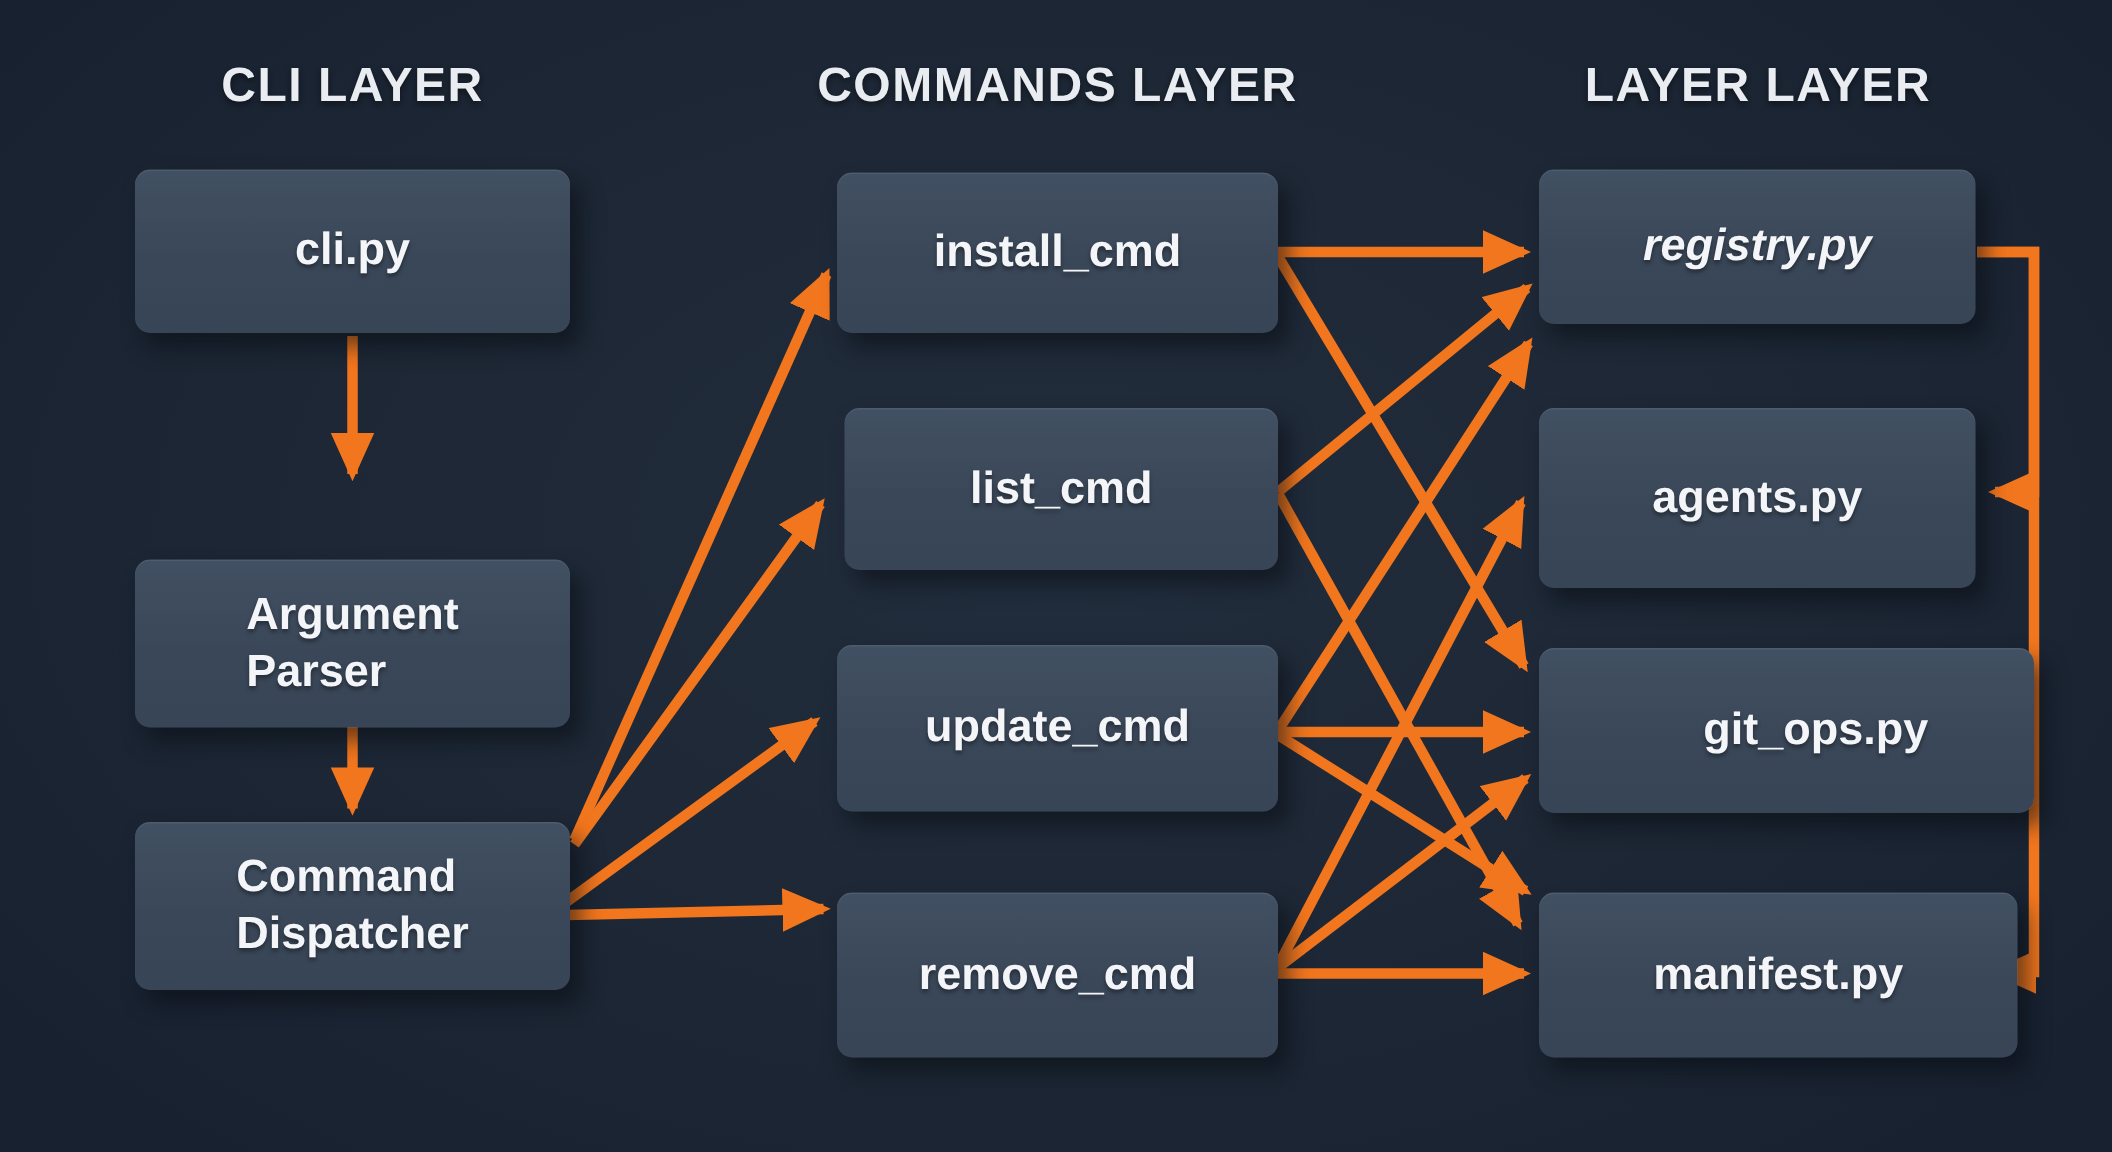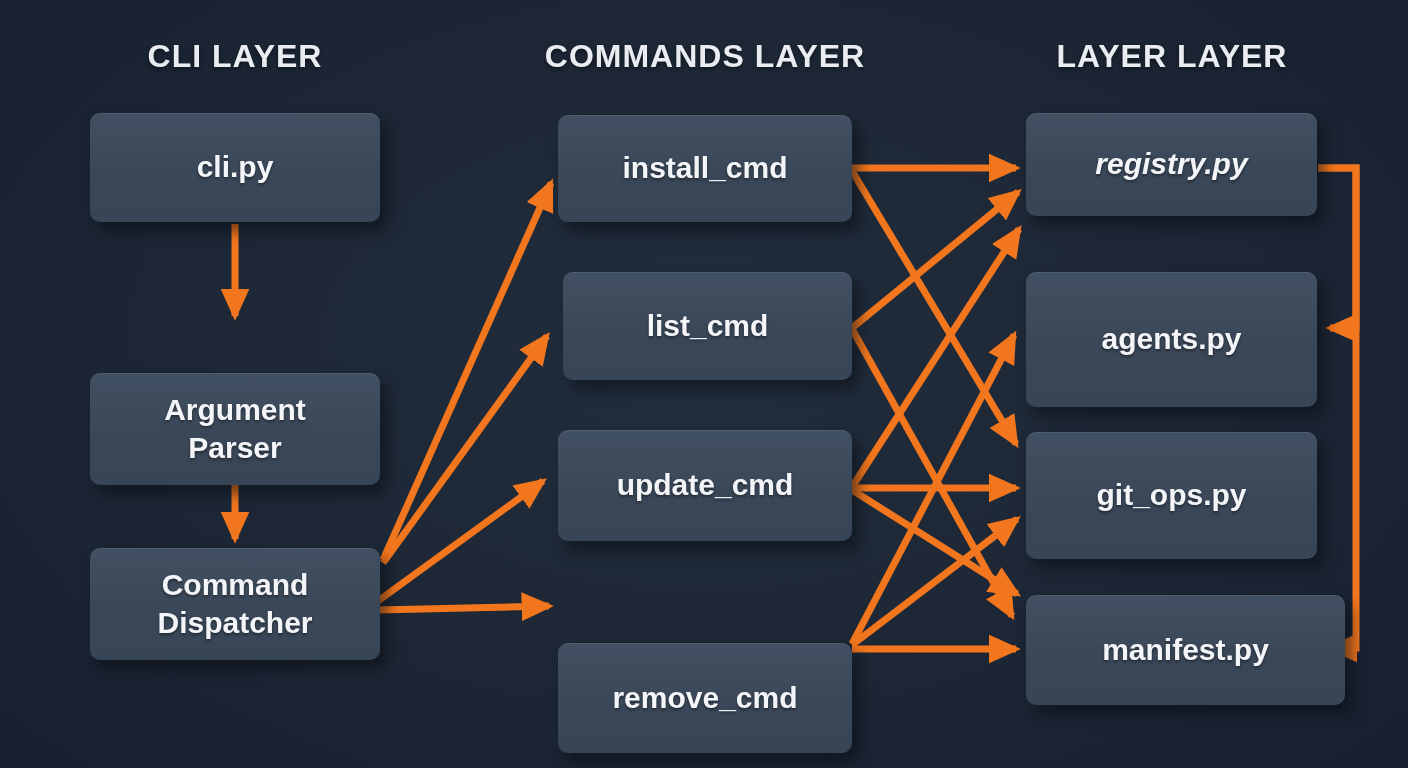--- a/index.html
+++ b/index.html
@@ -12,21 +12,21 @@
     position:absolute;top:38px;width:420px;margin-left:-210px;
     text-align:center;font-size:32px;font-weight:700;letter-spacing:1px;
     color:#e9edf2;text-shadow:0 2px 4px rgba(0,0,0,.45);
   }
   .node{
     position:absolute;display:flex;align-items:center;justify-content:center;
     background:linear-gradient(180deg,#415062 0%,#3a4758 55%,#384556 100%);
     border-radius:10px;
     box-shadow:7px 9px 14px rgba(8,12,18,.55), inset 0 1px 0 rgba(255,255,255,.07);
     color:#f3f5f8;font-size:30px;font-weight:700;line-height:1.28;
-    text-align:center;white-space:pre-line;
+    text-align:left;white-space:pre-line;
     text-shadow:0 2px 3px rgba(0,0,0,.4);
   }
   #edges{position:absolute;left:0;top:0;pointer-events:none;}
   .edge{fill:none;}
 </style>
 </head>
 <body>
 
 <div id="stage" style="color: rgb(243, 245, 248);">
   <svg id="edges" width="1408" height="768" viewBox="0 0 1408 768">
@@ -63,19 +63,19 @@
     </div>
   <div id="nodes">
       <div class="node" style="left: 90px; top: 113px; width: 290px; height: 109px;">cli.py</div>
       <div class="node" style="left: 90px; top: 325px; width: 290px; height: 112px; margin-top: 48px;">Argument
 Parser</div>
       <div class="node" style="left: 90px; top: 548px; width: 290px; height: 112px;">Command
 Dispatcher</div>
       <div class="node" style="left: 558px; top: 115px; width: 294px; height: 107px;">install_cmd</div>
       <div class="node" style="left: 563px; top: 272px; width: 289px; height: 108px;">list_cmd</div>
       <div class="node" style="left: 558px; top: 430px; width: 294px; height: 111px;">update_cmd</div>
-      <div class="node" style="left: 558px; top: 595px; width: 294px; height: 110px; margin-top: 48px;">remove_cmd</div>
+      <div class="node" style="left: 558px; top: 595px; width: 294px; height: 110px;">remove_cmd</div>
       <div class="node" style="left: 1026px; top: 113px; width: 291px; height: 103px; font-style: italic;">registry.py</div>
-      <div class="node" style="left: 1026px; top: 272px; width: 291px; height: 135px;">agents.py</div>
-      <div class="node" style="left: 1026px; top: 432px; width: 291px; height: 127px;">git_ops.py</div>
+      <div class="node" style="left: 1026px; top: 272px; width: 291px; height: 120px;">agents.py</div>
+      <div class="node" style="left: 1026px; top: 432px; width: 291px; height: 110px; padding-left: 39px;">git_ops.py</div>
       <div class="node" style="left: 1026px; top: 595px; width: 319px; height: 110px;">manifest.py</div>
     </div>
 </div>
 
 </body></html>

